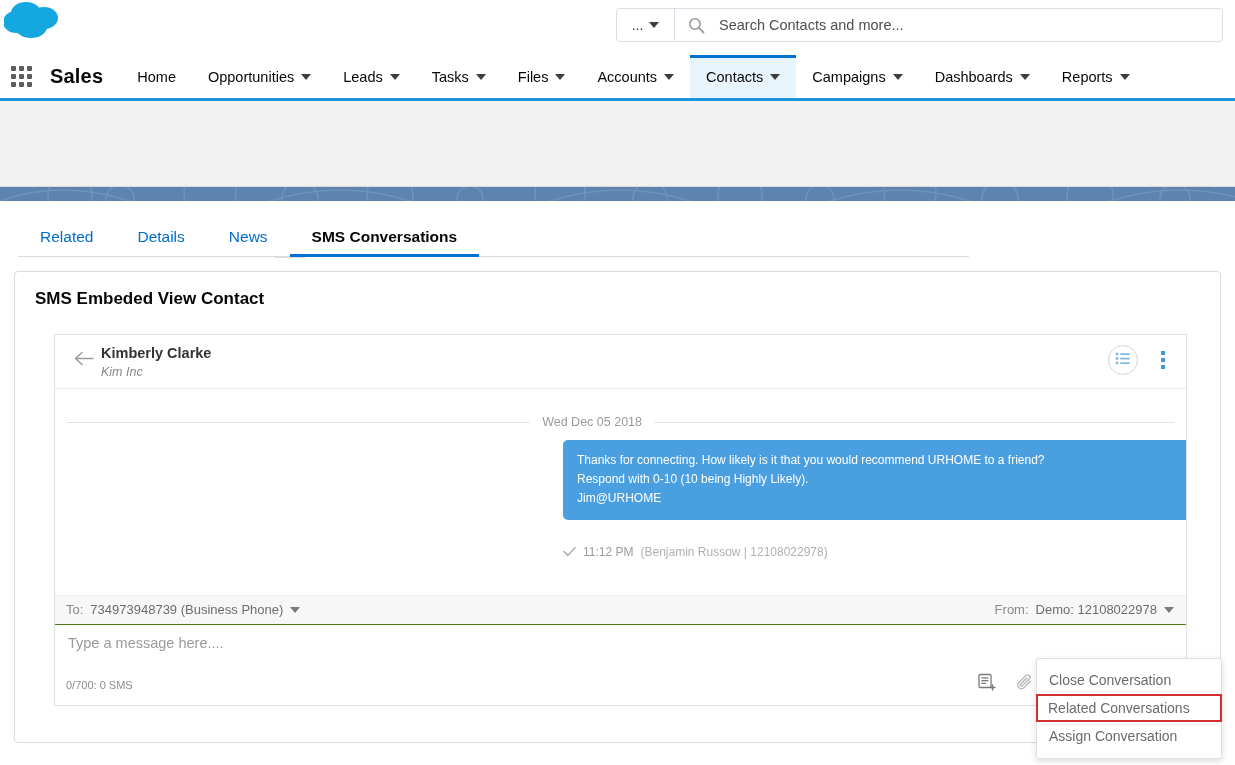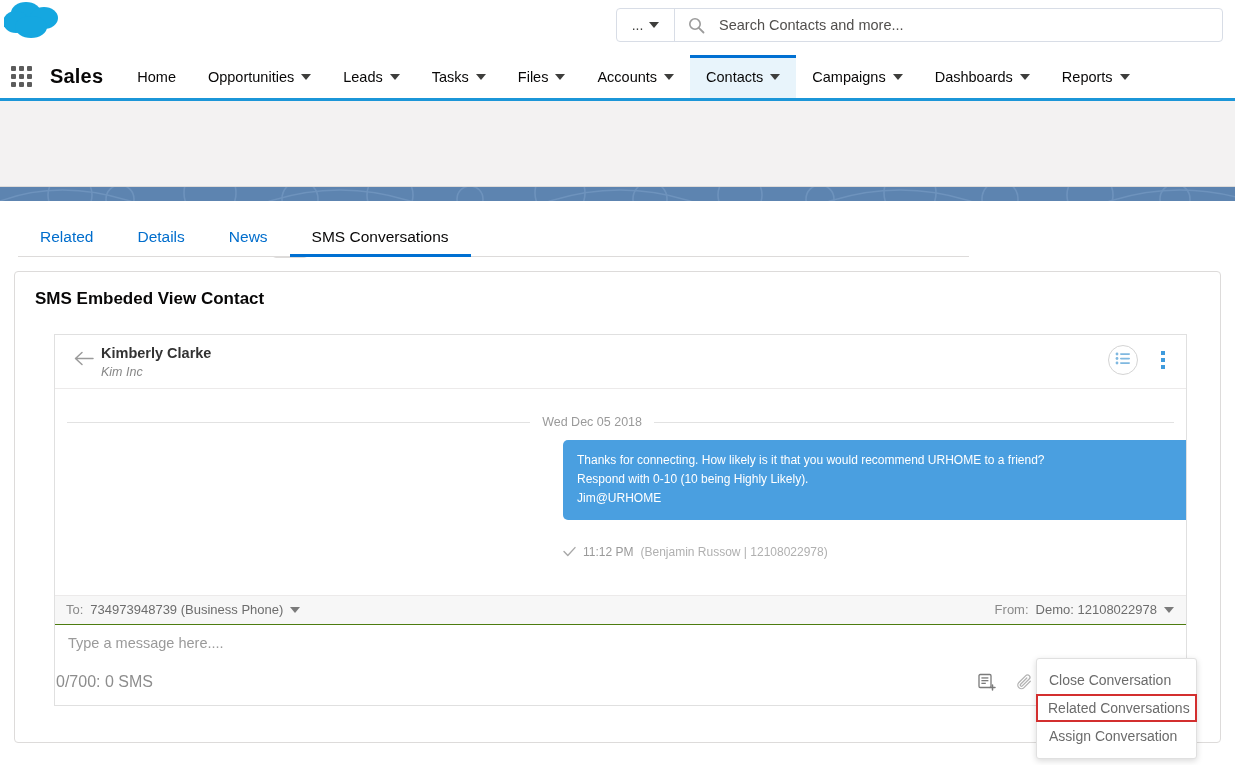--- a/index.html
+++ b/index.html
@@ -168,21 +168,21 @@
   .tab {
     padding: 0 22px 11px 22px;
     font-size: 15.5px;
     color: #006dcc;
     cursor: pointer;
     position: relative;
     z-index: 2;
   }
   .tab.active {
     color: #080707;
-    font-weight: normal;
+    font-weight: bold;
     box-shadow: inset 0 -3px 0 0 #0070d2;
     margin-top: 7px;
   }
 
   
   .main-card {
     position: absolute;
     left: 14px; top: 271px;
     width: 1207px; height: 472px;
     background: #fff;
@@ -275,21 +275,21 @@
   }
   .check {
     color: #9a9a9a; font-size: 14px; line-height: 1;
   }
   .meta .detail { color: #b0b0b0; }
 
   
   .menu {
     position: absolute;
     left: 1021px; top: 386px;
-    width: 161px;
+    width: 186px;
     background: #fff;
     border: 1px solid #e0e0e0;
     border-radius: 3px;
     box-shadow: 0 2px 6px rgba(0,0,0,.15);
     padding: 7px 0 8px 0;
     z-index: 50;
   }
   .menu-item {
     padding: 6px 12px;
     font-size: 14px;
@@ -338,22 +338,22 @@
     position: absolute; left: 11px; top: 38px;
     width: 700px;
     border: 0; outline: none;
     font-family: "Liberation Sans", sans-serif;
     font-size: 14.5px;
     color: #9a9a9a;
     background: transparent;
   }
   .msg-input::placeholder { color: #9a9a9a; opacity: 1; }
   .counter {
-    position: absolute; left: 1px; bottom: 14px;
-    font-size: 16px; color: #8d8d8d;
+    position: absolute; left: 11px; bottom: 14px;
+    font-size: 11px; color: #8d8d8d;
   }
   .compose-actions {
     position: absolute; right: 11px; bottom: 6px;
     display: flex; align-items: center; gap: 16px;
   }
   .ic-btn {
     width: 22px; height: 22px;
     display: flex; align-items: center; justify-content: center;
     cursor: pointer;
   }

